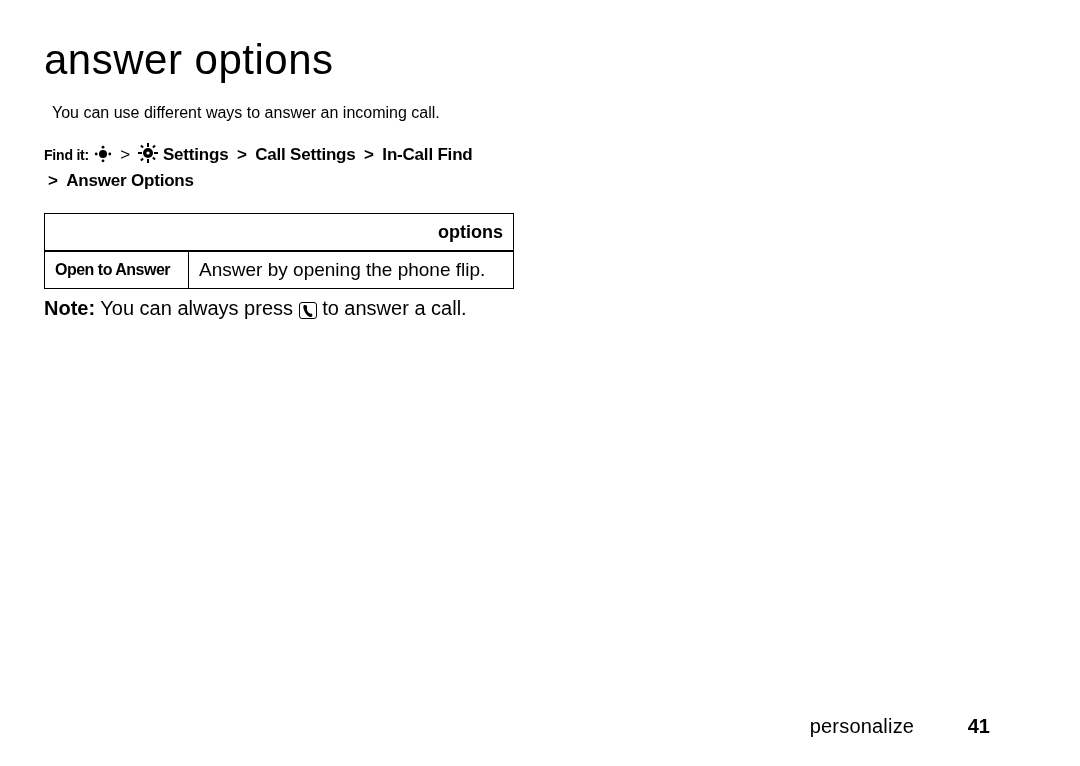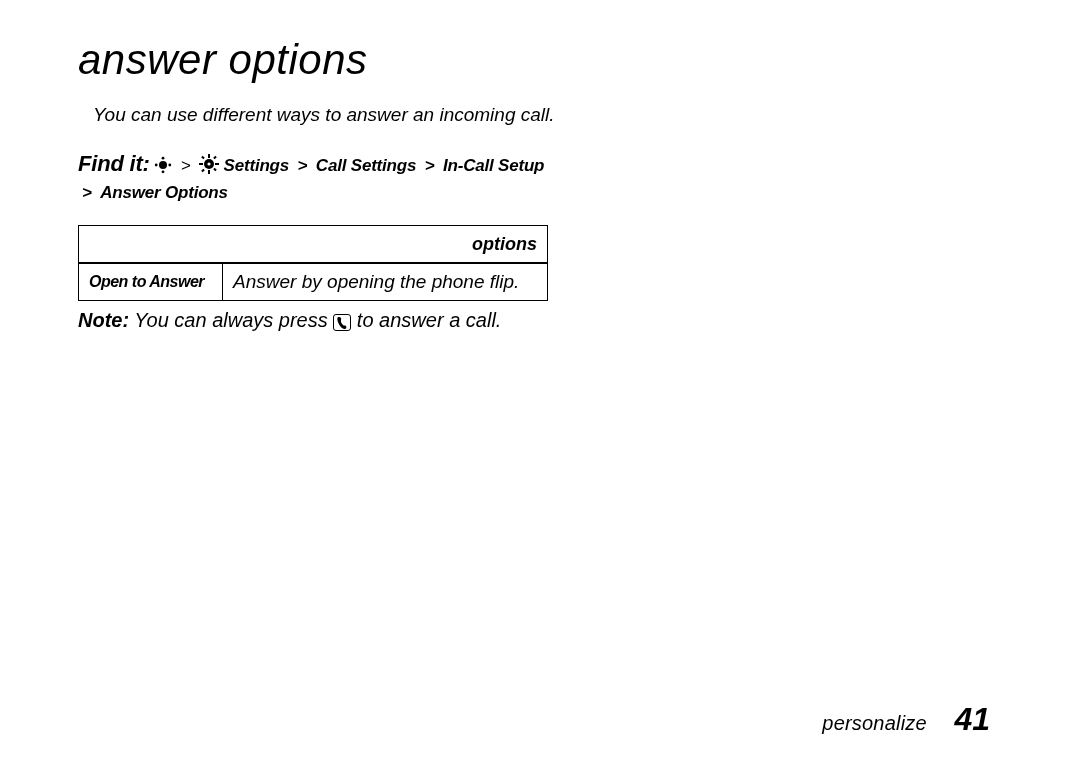--- a/index.html
+++ b/index.html
@@ -9,43 +9,42 @@
     height: 766px;
     background: #fff;
     font-family: Arial, Helvetica, sans-serif;
     color: #000;
   }
   .page {
     position: relative;
     width: 1080px;
     height: 766px;
     box-sizing: border-box;
-    padding: 36px 90px 0 78px;
-    font-style: italic;
+    padding: 36px 90px 0 44px;
   }
   h1.title {
     font-size: 42px;
     font-weight: 400;
     margin: 0 0 18px 0;
     letter-spacing: 0.5px;
   }
   p.body {
-    font-size: 19px;
-    margin: 0 0 6px 15px;
+    font-size: 16px;
+    margin: 0 0 6px 8px;
     line-height: 1.4;
   }
   .find-it {
     margin: 18px 0 6px 0;
     font-size: 17px;
     line-height: 1.5;
     letter-spacing: -0.2px;
   }
   .find-it .label {
     font-weight: bold;
-    font-size: 22px;
+    font-size: 14px;
   }
   .find-it .bold {
     font-weight: bold;
   }
   .sep {
     display: inline-block;
     margin: 0 4px;
   }
 
   
@@ -110,22 +109,22 @@
 
   
   .footer {
     position: absolute;
     bottom: 28px;
     right: 90px;
     font-size: 20px;
   }
   .footer .pg {
     font-weight: bold;
-    font-size: 32px;
-    margin-left: 22px;
+    font-size: 20px;
+    margin-left: 48px;
   }
   .footer .sec {
     letter-spacing: 0.2px;
   }
 </style>
 </head>
 <body>
 
 <div class="page">
 
@@ -158,21 +157,21 @@
           <rect x="2.5" y="15.5" width="3" height="2" transform="rotate(-45 4 16.5)"></rect>
           <rect x="14.5" y="2.5" width="3" height="2" transform="rotate(-45 16 3.5)"></rect>
         </g>
         <circle cx="10" cy="10" r="1.6" fill="#fff"></circle>
       </svg>
     </span>
     <span class="bold">Settings</span>
     <span class="bold sep">&gt;</span>
     <span class="bold">Call Settings</span>
     <span class="bold sep">&gt;</span>
-    <span class="bold">In-Call Setup</span>
+    <span class="bold">In-Call Find</span>
     <br>
     <span class="bold sep">&gt;</span>
     <span class="bold">Answer Options</span>
   </div>
 
   <table class="opts">
     <thead>
       <tr>
         <th colspan="2">options</th>
       </tr>

